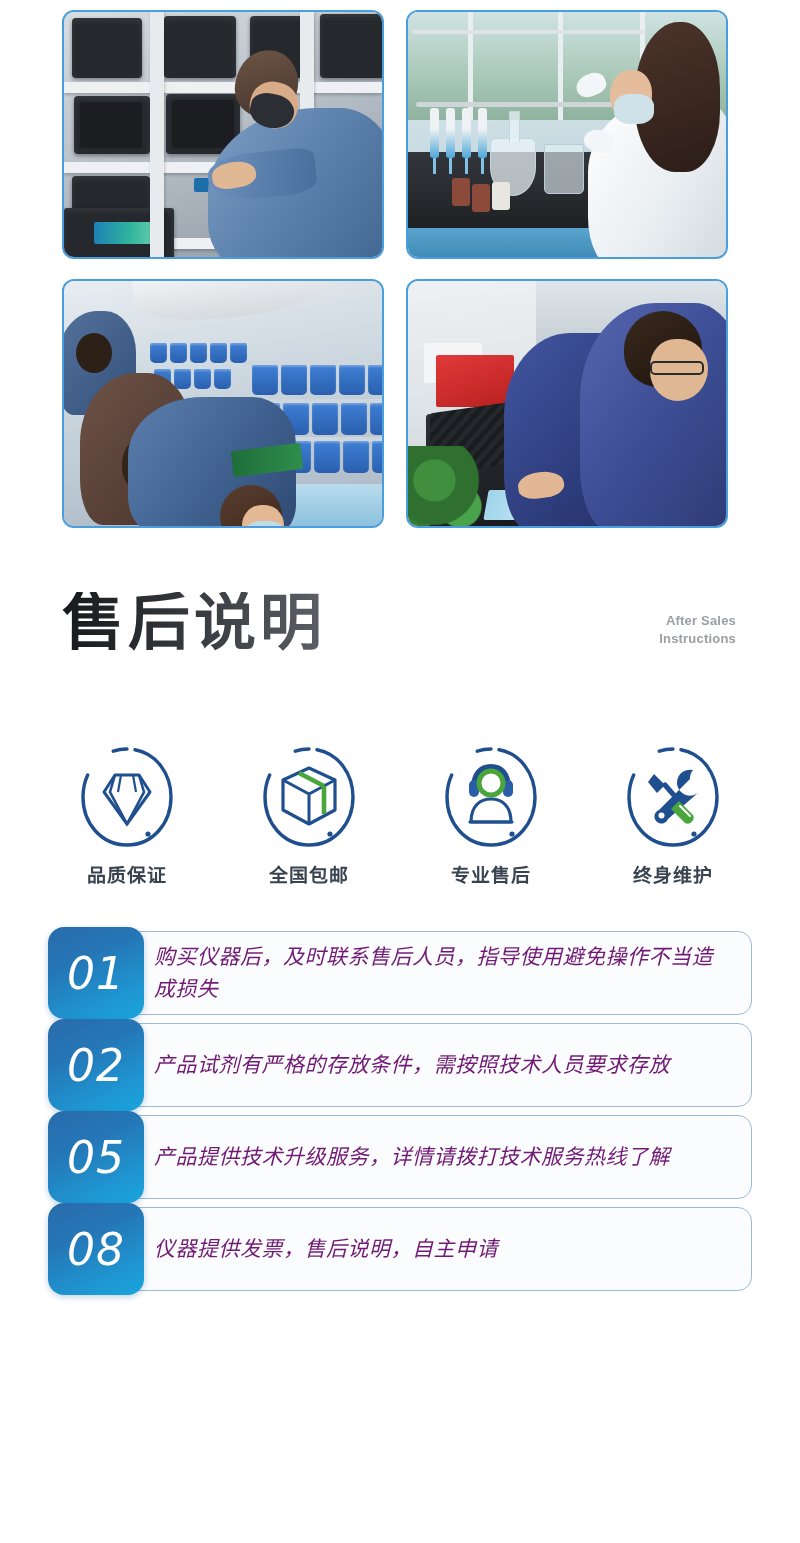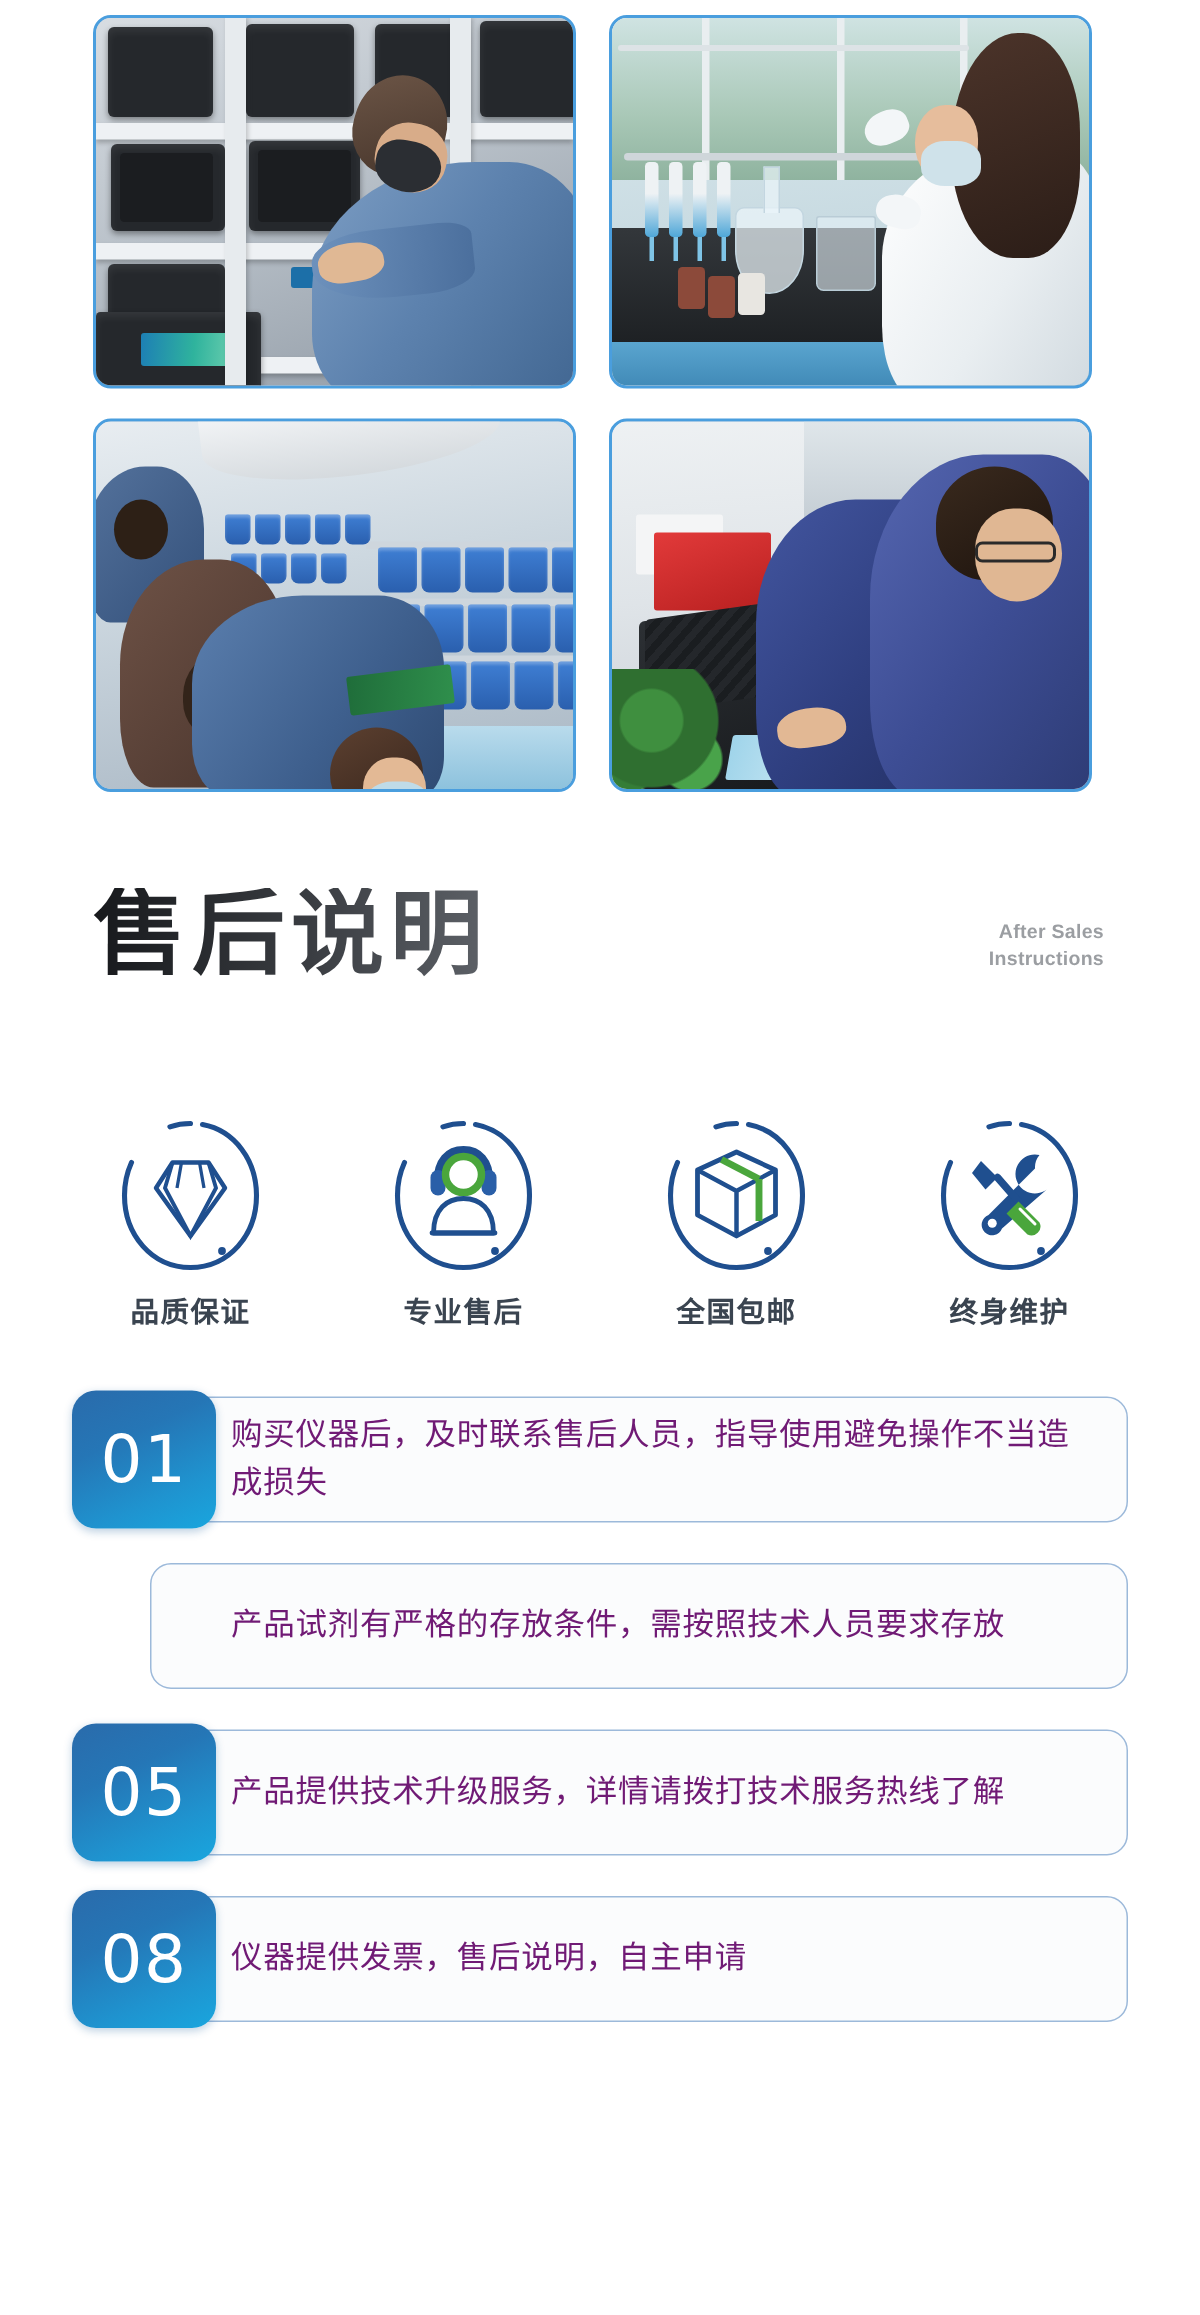--- a/index.html
+++ b/index.html
@@ -421,21 +421,21 @@
     letter-spacing: 1px;
     line-height: 1;
   }
 
   
   .cards {
     margin-top: 42px;
     padding: 0 48px;
     display: flex;
     flex-direction: column;
-    gap: 19px;
+    font-style: italic;
   }
   .card {
     position: relative;
     height: 92px;
     display: flex;
     align-items: stretch;
   }
   .card-body {
     position: absolute;
     left: 52px;
@@ -666,40 +666,40 @@
       <path d="M44 31 L41 48 M56 31 L59 48" fill="none" stroke="#1f4f8f" stroke-width="2.2"></path>
       <line x1="27" y1="48" x2="73" y2="48" stroke="url(#dgrad)" stroke-width="3.6"></line>
     </svg>
     <div class="feature-label">品质保证</div>
   </div>
 
   <div class="feature">
     <svg class="feature-icon" viewBox="0 0 100 106">
       <path d="M50 5 C76 5 94 27 94 53 C94 79 76 101 50 101 C24 101 6 79 6 53 C6 27 24 5 50 5" fill="none" stroke="#1f4f8f" stroke-width="3.4" stroke-linecap="round" stroke-dasharray="232 36" stroke-dashoffset="-8"></path>
       <circle cx="71" cy="90" r="2.6" fill="#1f4f8f"></circle>
+      <path d="M50 24 L76 36 L76 66 L50 80 L24 66 L24 36 Z" fill="none" stroke="#1f4f8f" stroke-width="3.2" stroke-linejoin="round"></path>
+      <path d="M24 36 L50 50 L76 36 M50 50 L50 80" fill="none" stroke="#1f4f8f" stroke-width="3" stroke-linejoin="round"></path>
+      <path d="M40 29 L65 42" fill="none" stroke="#4aa63c" stroke-width="4.6"></path>
+      <path d="M65 42 L65 70" fill="none" stroke="#4aa63c" stroke-width="4.6"></path>
+    </svg>
+    <div class="feature-label">全国包邮</div>
+  </div>
+
+  <div class="feature">
+    <svg class="feature-icon" viewBox="0 0 100 106">
+      <path d="M50 5 C76 5 94 27 94 53 C94 79 76 101 50 101 C24 101 6 79 6 53 C6 27 24 5 50 5" fill="none" stroke="#1f4f8f" stroke-width="3.4" stroke-linecap="round" stroke-dasharray="232 36" stroke-dashoffset="-8"></path>
+      <circle cx="71" cy="90" r="2.6" fill="#1f4f8f"></circle>
       <path d="M33 44 C33 30 40 23 50 23 C60 23 67 30 67 44" fill="none" stroke="#1f4f8f" stroke-width="6" stroke-linecap="round"></path>
       <rect x="28" y="36" width="10" height="17" rx="5" fill="#2a5fa8"></rect>
       <rect x="62" y="36" width="10" height="17" rx="5" fill="#2a5fa8"></rect>
       <circle cx="50" cy="39" r="12" fill="none" stroke="#4aa63c" stroke-width="5"></circle>
       <path d="M30 78 C30 62 39 55 50 55 C61 55 70 62 70 78 Z" fill="none" stroke="#1f4f8f" stroke-width="3.2" stroke-linejoin="round"></path>
       <line x1="29" y1="78" x2="71" y2="78" stroke="#1f4f8f" stroke-width="3.2" stroke-linecap="round"></line>
     </svg>
     <div class="feature-label">专业售后</div>
-  </div>
-
-  <div class="feature">
-    <svg class="feature-icon" viewBox="0 0 100 106">
-      <path d="M50 5 C76 5 94 27 94 53 C94 79 76 101 50 101 C24 101 6 79 6 53 C6 27 24 5 50 5" fill="none" stroke="#1f4f8f" stroke-width="3.4" stroke-linecap="round" stroke-dasharray="232 36" stroke-dashoffset="-8"></path>
-      <circle cx="71" cy="90" r="2.6" fill="#1f4f8f"></circle>
-      <path d="M50 24 L76 36 L76 66 L50 80 L24 66 L24 36 Z" fill="none" stroke="#1f4f8f" stroke-width="3.2" stroke-linejoin="round"></path>
-      <path d="M24 36 L50 50 L76 36 M50 50 L50 80" fill="none" stroke="#1f4f8f" stroke-width="3" stroke-linejoin="round"></path>
-      <path d="M40 29 L65 42" fill="none" stroke="#4aa63c" stroke-width="4.6"></path>
-      <path d="M65 42 L65 70" fill="none" stroke="#4aa63c" stroke-width="4.6"></path>
-    </svg>
-    <div class="feature-label">全国包邮</div>
   </div>
 
   <div class="feature">
     <svg class="feature-icon" viewBox="0 0 100 106">
       <path d="M50 5 C76 5 94 27 94 53 C94 79 76 101 50 101 C24 101 6 79 6 53 C6 27 24 5 50 5" fill="none" stroke="#1f4f8f" stroke-width="3.4" stroke-linecap="round" stroke-dasharray="232 36" stroke-dashoffset="-8"></path>
       <circle cx="71" cy="90" r="2.6" fill="#1f4f8f"></circle>
       <path d="M70 26 a13 13 0 1 0 6 22 L45 75 a7 7 0 1 1 -9 -9 L67 35 a13 13 0 0 1 3 -9 Z" fill="#1f4f8f"></path>
       <circle cx="38.5" cy="71.5" r="3" fill="#ffffff"></circle>
       <path d="M31 30 L42 41 L34 49 L25 38 Z" fill="#1f4f8f"></path>
       <path d="M42 41 L56 57" stroke="#1f4f8f" stroke-width="5" stroke-linecap="round" fill="none"></path>
@@ -716,20 +716,21 @@
   <div class="card">
     <div class="card-body"></div>
     <div class="card-num">01</div>
     <div class="card-textwrap">
       <div class="card-text">购买仪器后，及时联系售后人员，指导使用避免操作不当造成损失</div>
     </div>
   </div>
 
   <div class="card">
     <div class="card-body"></div>
+    <div class="card-num">02</div>
     <div class="card-textwrap">
       <div class="card-text">产品试剂有严格的存放条件，需按照技术人员要求存放</div>
     </div>
   </div>
 
   <div class="card">
     <div class="card-body"></div>
     <div class="card-num">05</div>
     <div class="card-textwrap">
       <div class="card-text">产品提供技术升级服务，详情请拨打技术服务热线了解</div>

